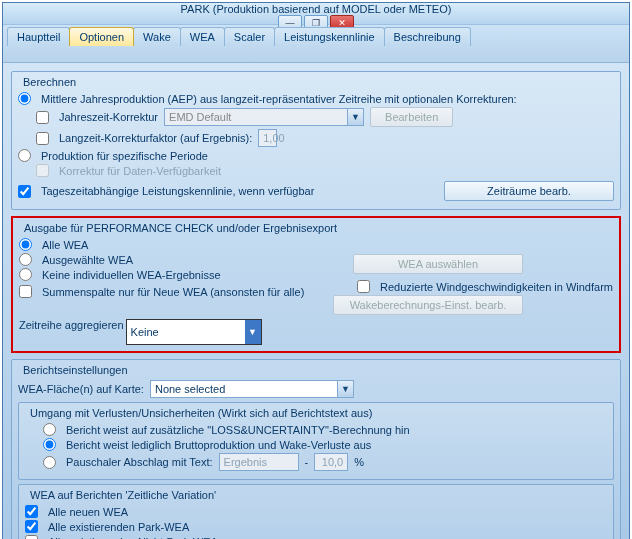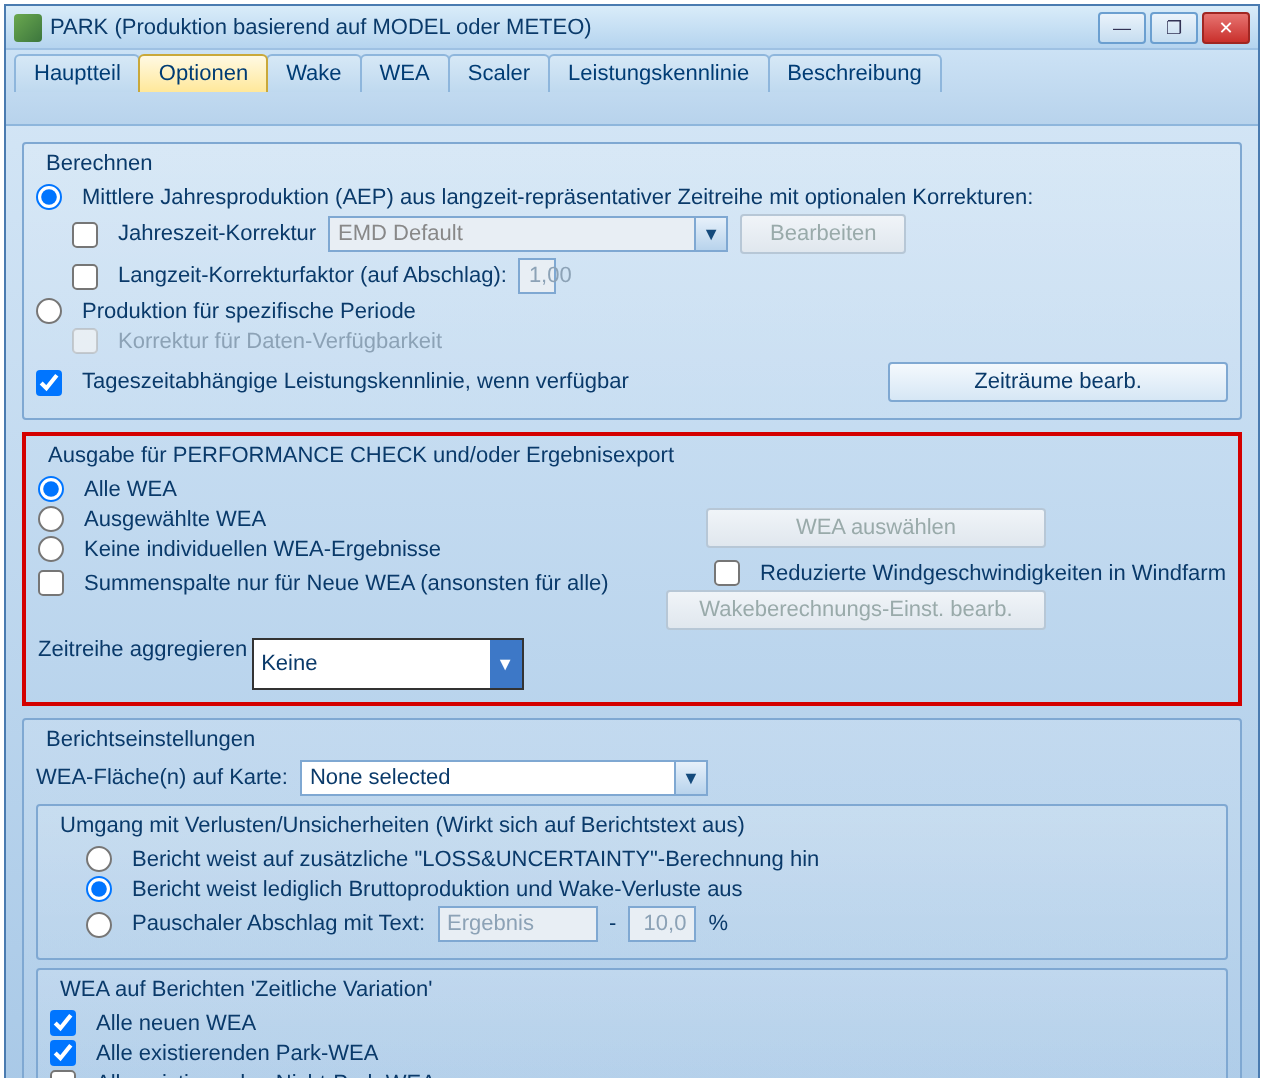--- a/index.html
+++ b/index.html
@@ -19,20 +19,21 @@
   }
   .titlebar {
     height: 22px;
     background: linear-gradient(to bottom, #d9ecf9, #b5d4ef);
     border-bottom: 1px solid #9ec1e3;
     display: flex;
     align-items: center;
     padding: 0 4px;
     font-size: 11px;
     color: #555;
+    flex-direction: column;
   }
   .titlebar .icon {
     width: 14px; height: 14px;
     background: linear-gradient(135deg,#6aa84f,#3c763d);
     border-radius: 2px;
     margin-right: 4px;
   }
   .titlebar .title { flex: 1; }
   .winbtns { display: flex; gap: 2px; }
   .winbtn {
@@ -187,21 +188,21 @@
         <input type="checkbox" style="">
         <span>Jahreszeit-Korrektur</span>
         <div class="selectbox disabled" style="width:200px">
           <span>EMD Default</span>
           <div class="arrow">▼</div>
         </div>
         <div class="btn disabled">Bearbeiten</div>
       </div>
       <div class="row indent">
         <input type="checkbox" style="">
-        <span>Langzeit-Korrekturfaktor (auf Abschlag):</span>
+        <span>Langzeit-Korrekturfaktor (auf Ergebnis):</span>
         <div class="textbox disabled" style="width:19px;justify-content:flex-start">
           <span class="disabledtext">1,00</span>
         </div>
       </div>
       <div class="row">
         <input type="radio" style="">
         <span>Produktion für spezifische Periode</span>
       </div>
       <div class="row indent">
         <input type="checkbox" disabled="" style="">

